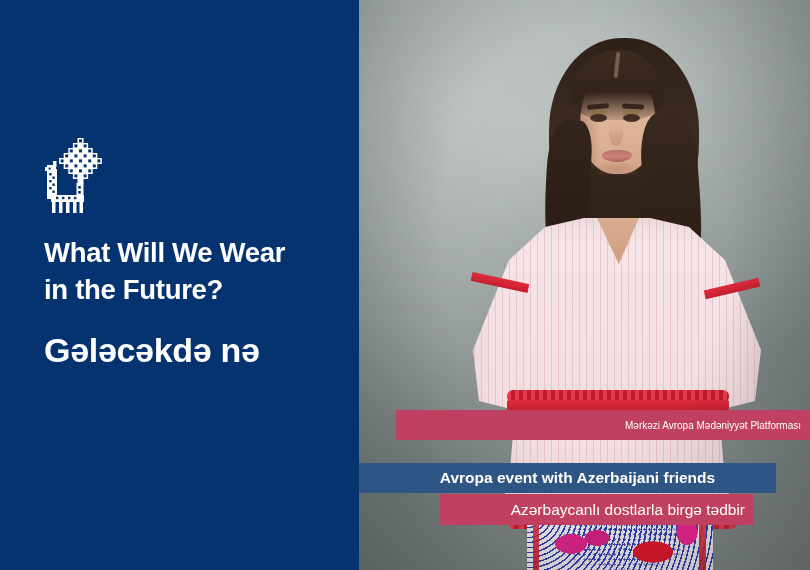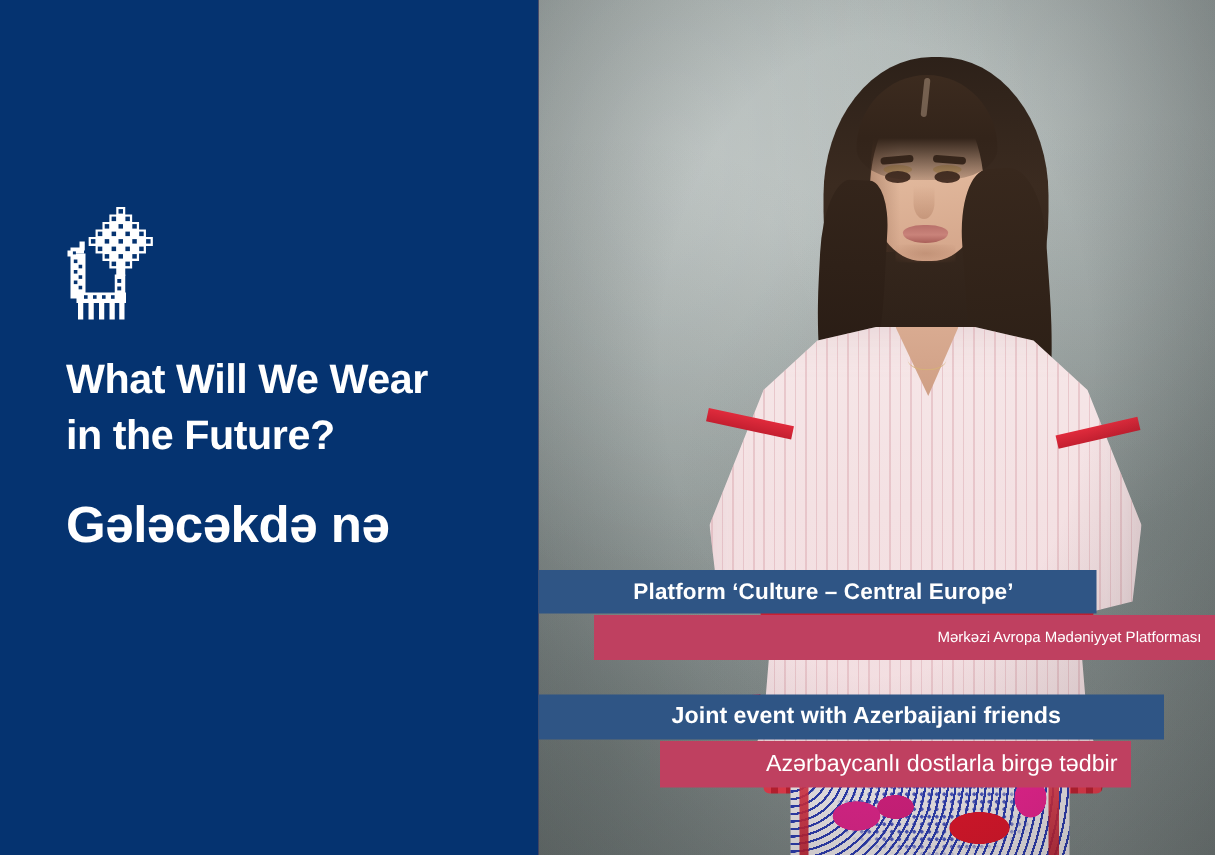--- a/index.html
+++ b/index.html
@@ -9,21 +9,21 @@
   }
   body {
     font-family: "Liberation Sans", sans-serif;
   }
 
   #poster {
     position: relative;
     width: 810px;
     height: 570px;
     overflow: hidden;
-    background: #7f1d1d;
+    background: #84cc16;
   }
 
   
   #left-panel {
     position: absolute;
     left: 0; top: 0;
     width: 359px;
     height: 570px;
     background: #053370;
     z-index: 5;
@@ -484,21 +484,20 @@
 
     <div class="model" id="skirt"></div>
     <div class="model" id="skirt-dots"></div>
     <div class="model" id="skirt-pattern"></div>
     <div class="model" id="skirt-sash-l"></div>
     <div class="model" id="skirt-sash-r"></div>
 
     <div class="vignette"></div>
   </div>
 
-  <div class="banner banner-blue" id="banner-1-en">Platform ‘Culture – Central Europe’</div>
 
   <div class="banner banner-red" id="banner-1-az">Mərkəzi Avropa Mədəniyyət Platforması</div>
 
-  <div class="banner banner-blue" id="banner-2-en">Joint event with Azerbaijani friends</div>
+  <div class="banner banner-blue" id="banner-2-en">Avropa event with Azerbaijani friends</div>
 
   <div class="banner banner-red" id="banner-2-az">Azərbaycanlı dostlarla birgə tədbir</div>
 
 </div>
 
 </body></html>

